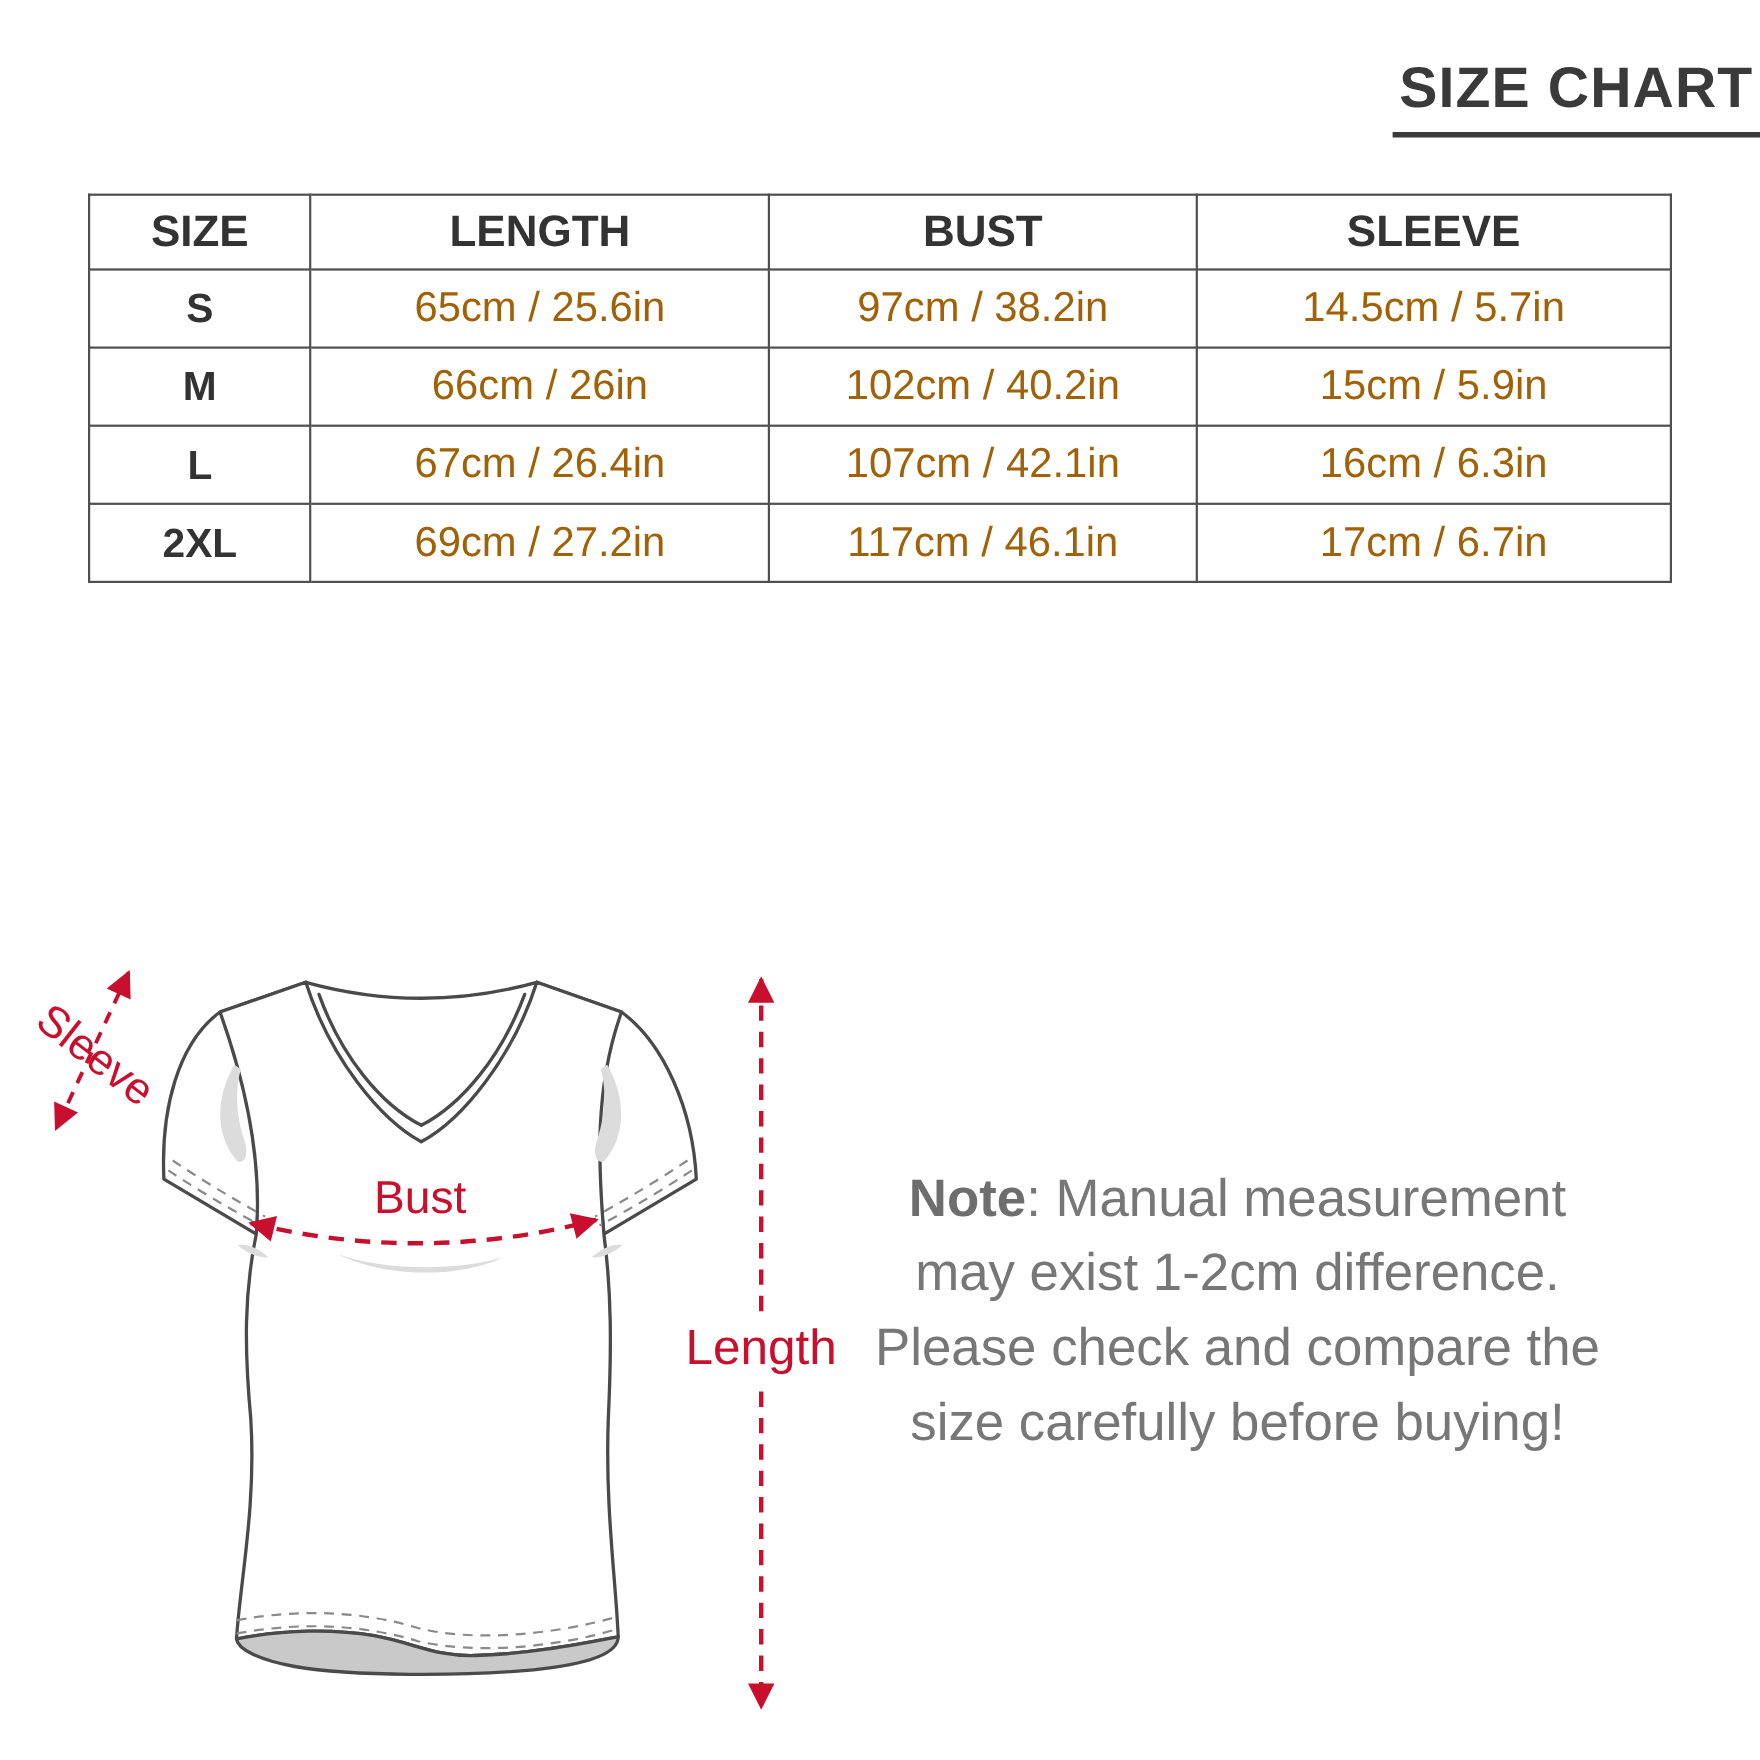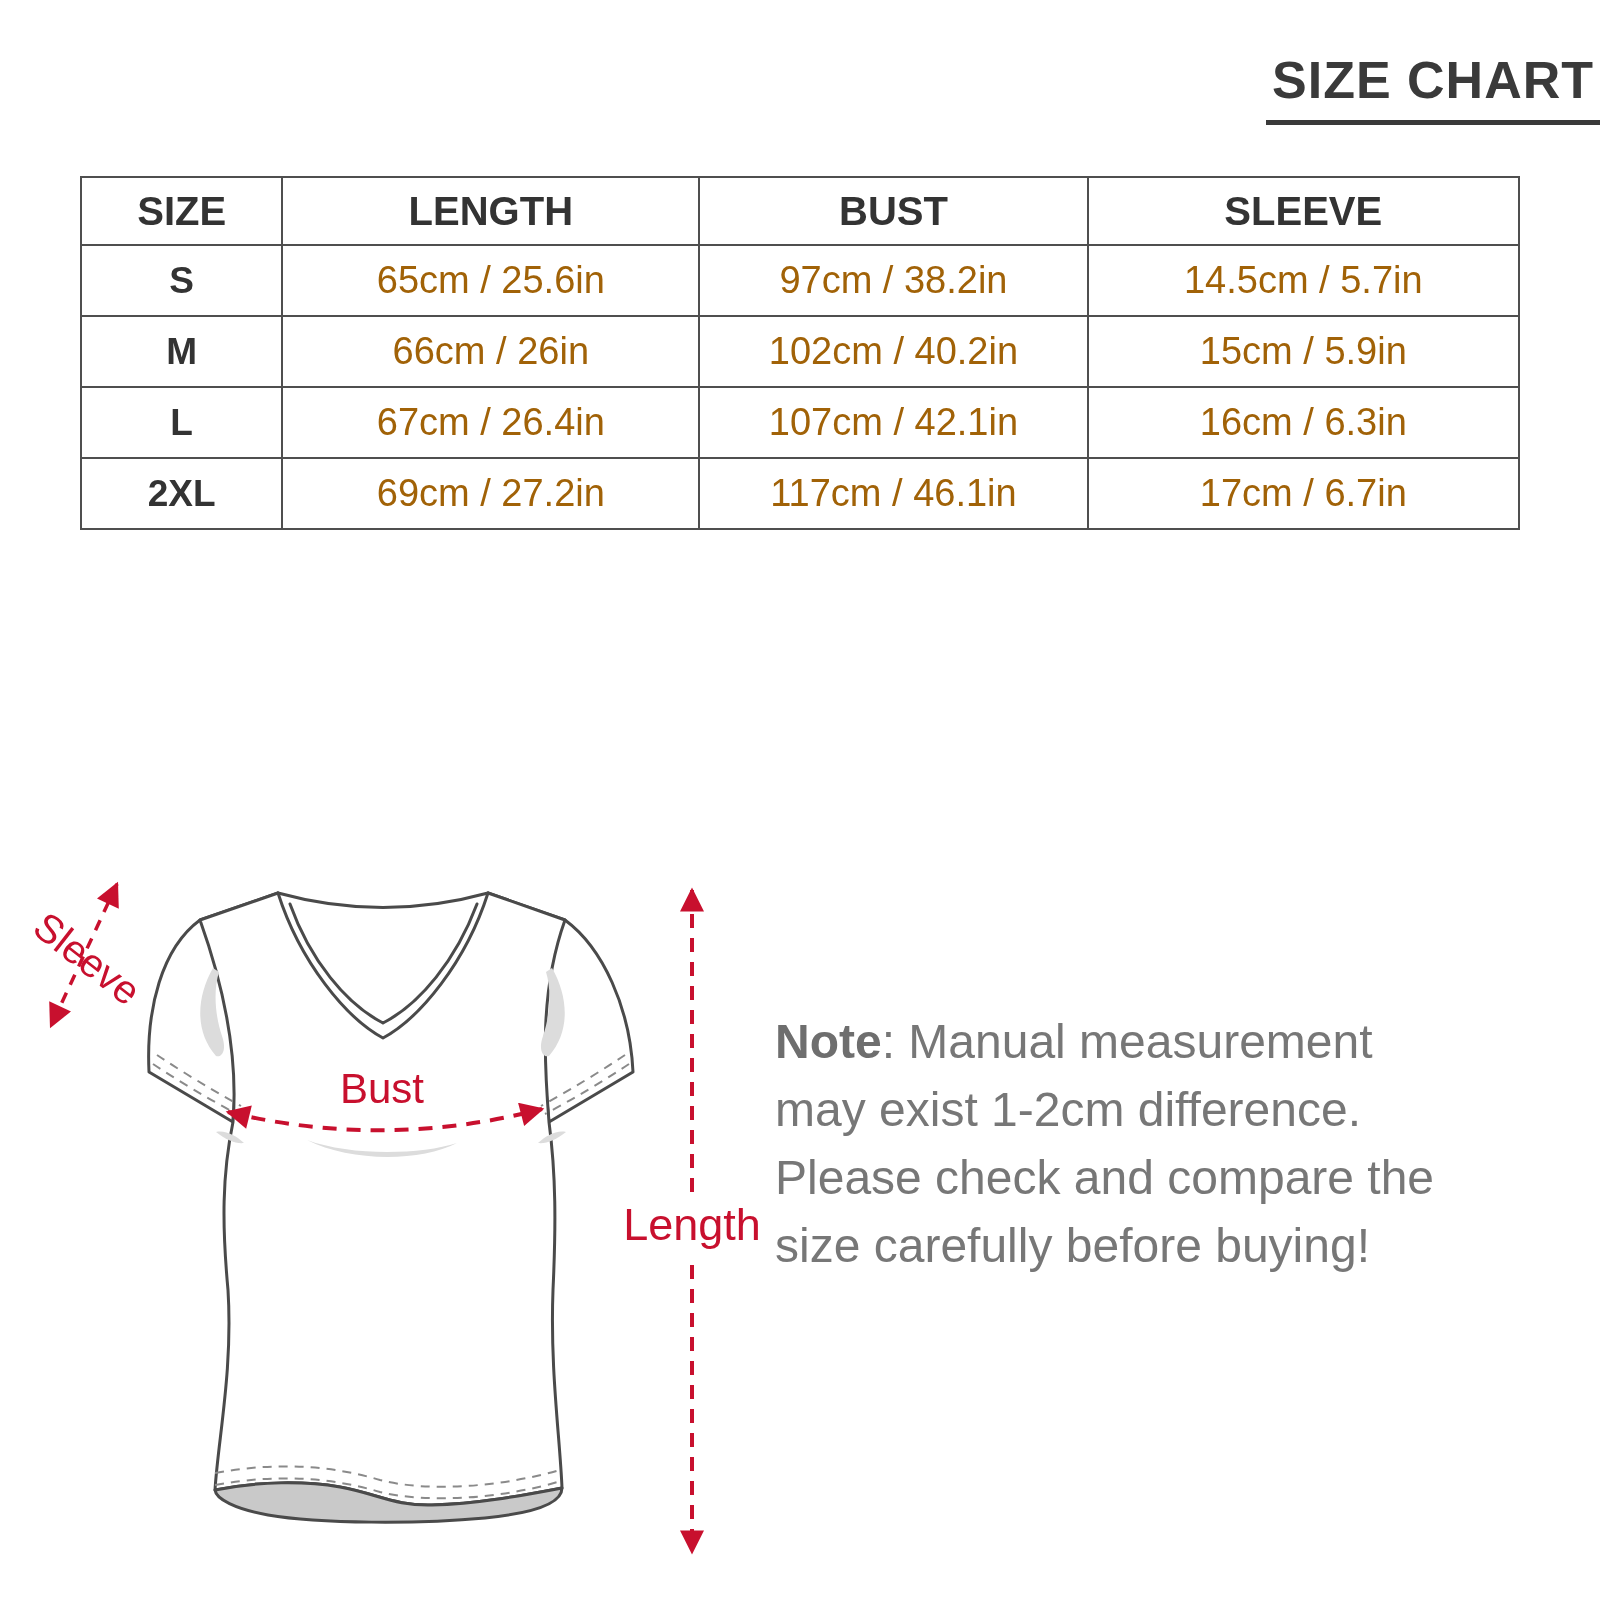--- a/index.html
+++ b/index.html
@@ -23,21 +23,21 @@
   .outline{fill:#ffffff;stroke:#4a4a4a;stroke-width:3;stroke-linejoin:round;stroke-linecap:round;}
   .line{fill:none;stroke:#4a4a4a;stroke-width:3;stroke-linecap:round;}
   .shade{fill:#dcdcdc;stroke:none;}
   .hemband{fill:#c9c9c9;stroke:#4a4a4a;stroke-width:3;stroke-linejoin:round;}
   .stitch{fill:none;stroke:#8a8a8a;stroke-width:2;stroke-dasharray:9 7;}
   .redline{fill:none;stroke:#c8102e;stroke-width:4;stroke-dasharray:14 10;}
   .redline-s{fill:none;stroke:#c8102e;stroke-width:3.5;stroke-dasharray:11 9;}
   .redlabel{fill:#c8102e;font-family:"Liberation Sans",sans-serif;}
 
   
-  .note{position:absolute;left:775px;top:1008px;width:700px;font-size:48px;line-height:68px;color:#777777;}
+  .note{position:absolute;left:775px;top:1056px;width:700px;font-size:48px;line-height:68px;color:#777777;text-align:center;}
   .note b{color:#6e6e6e;}
 </style>
 </head>
 <body>
 
 <div class="title-wrap">
   <div class="title">SIZE CHART</div>
 </div>
 
 <table class="size-table">

